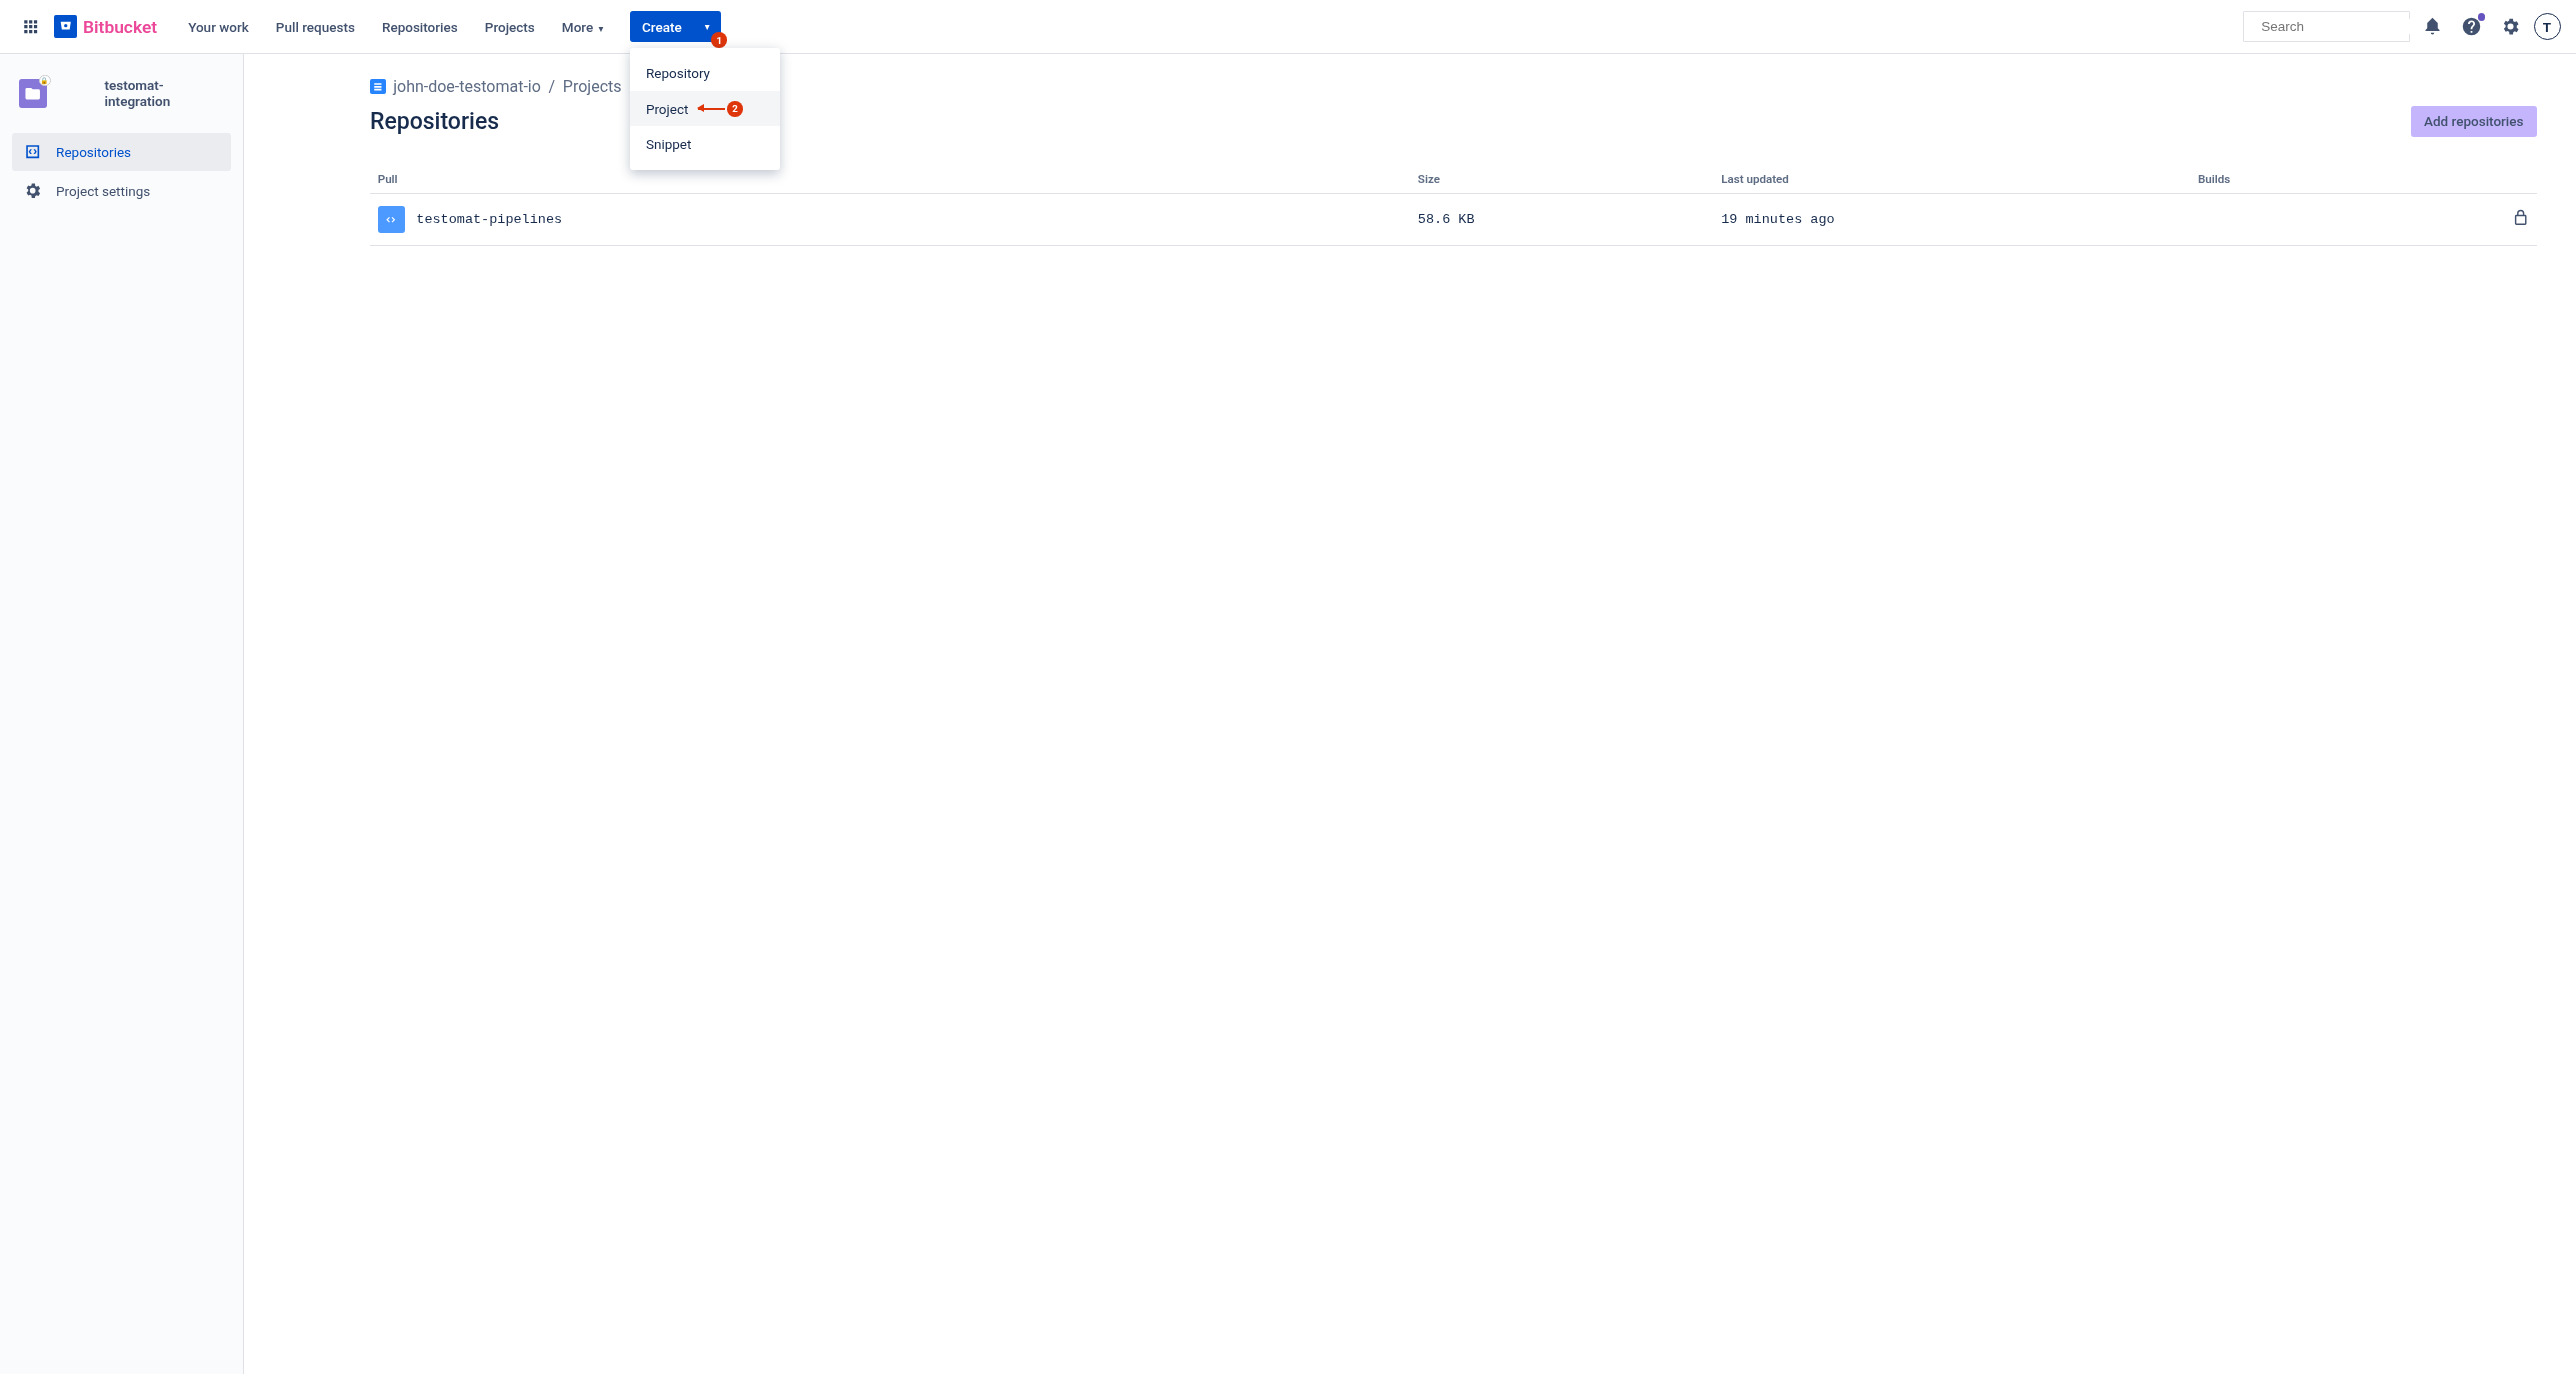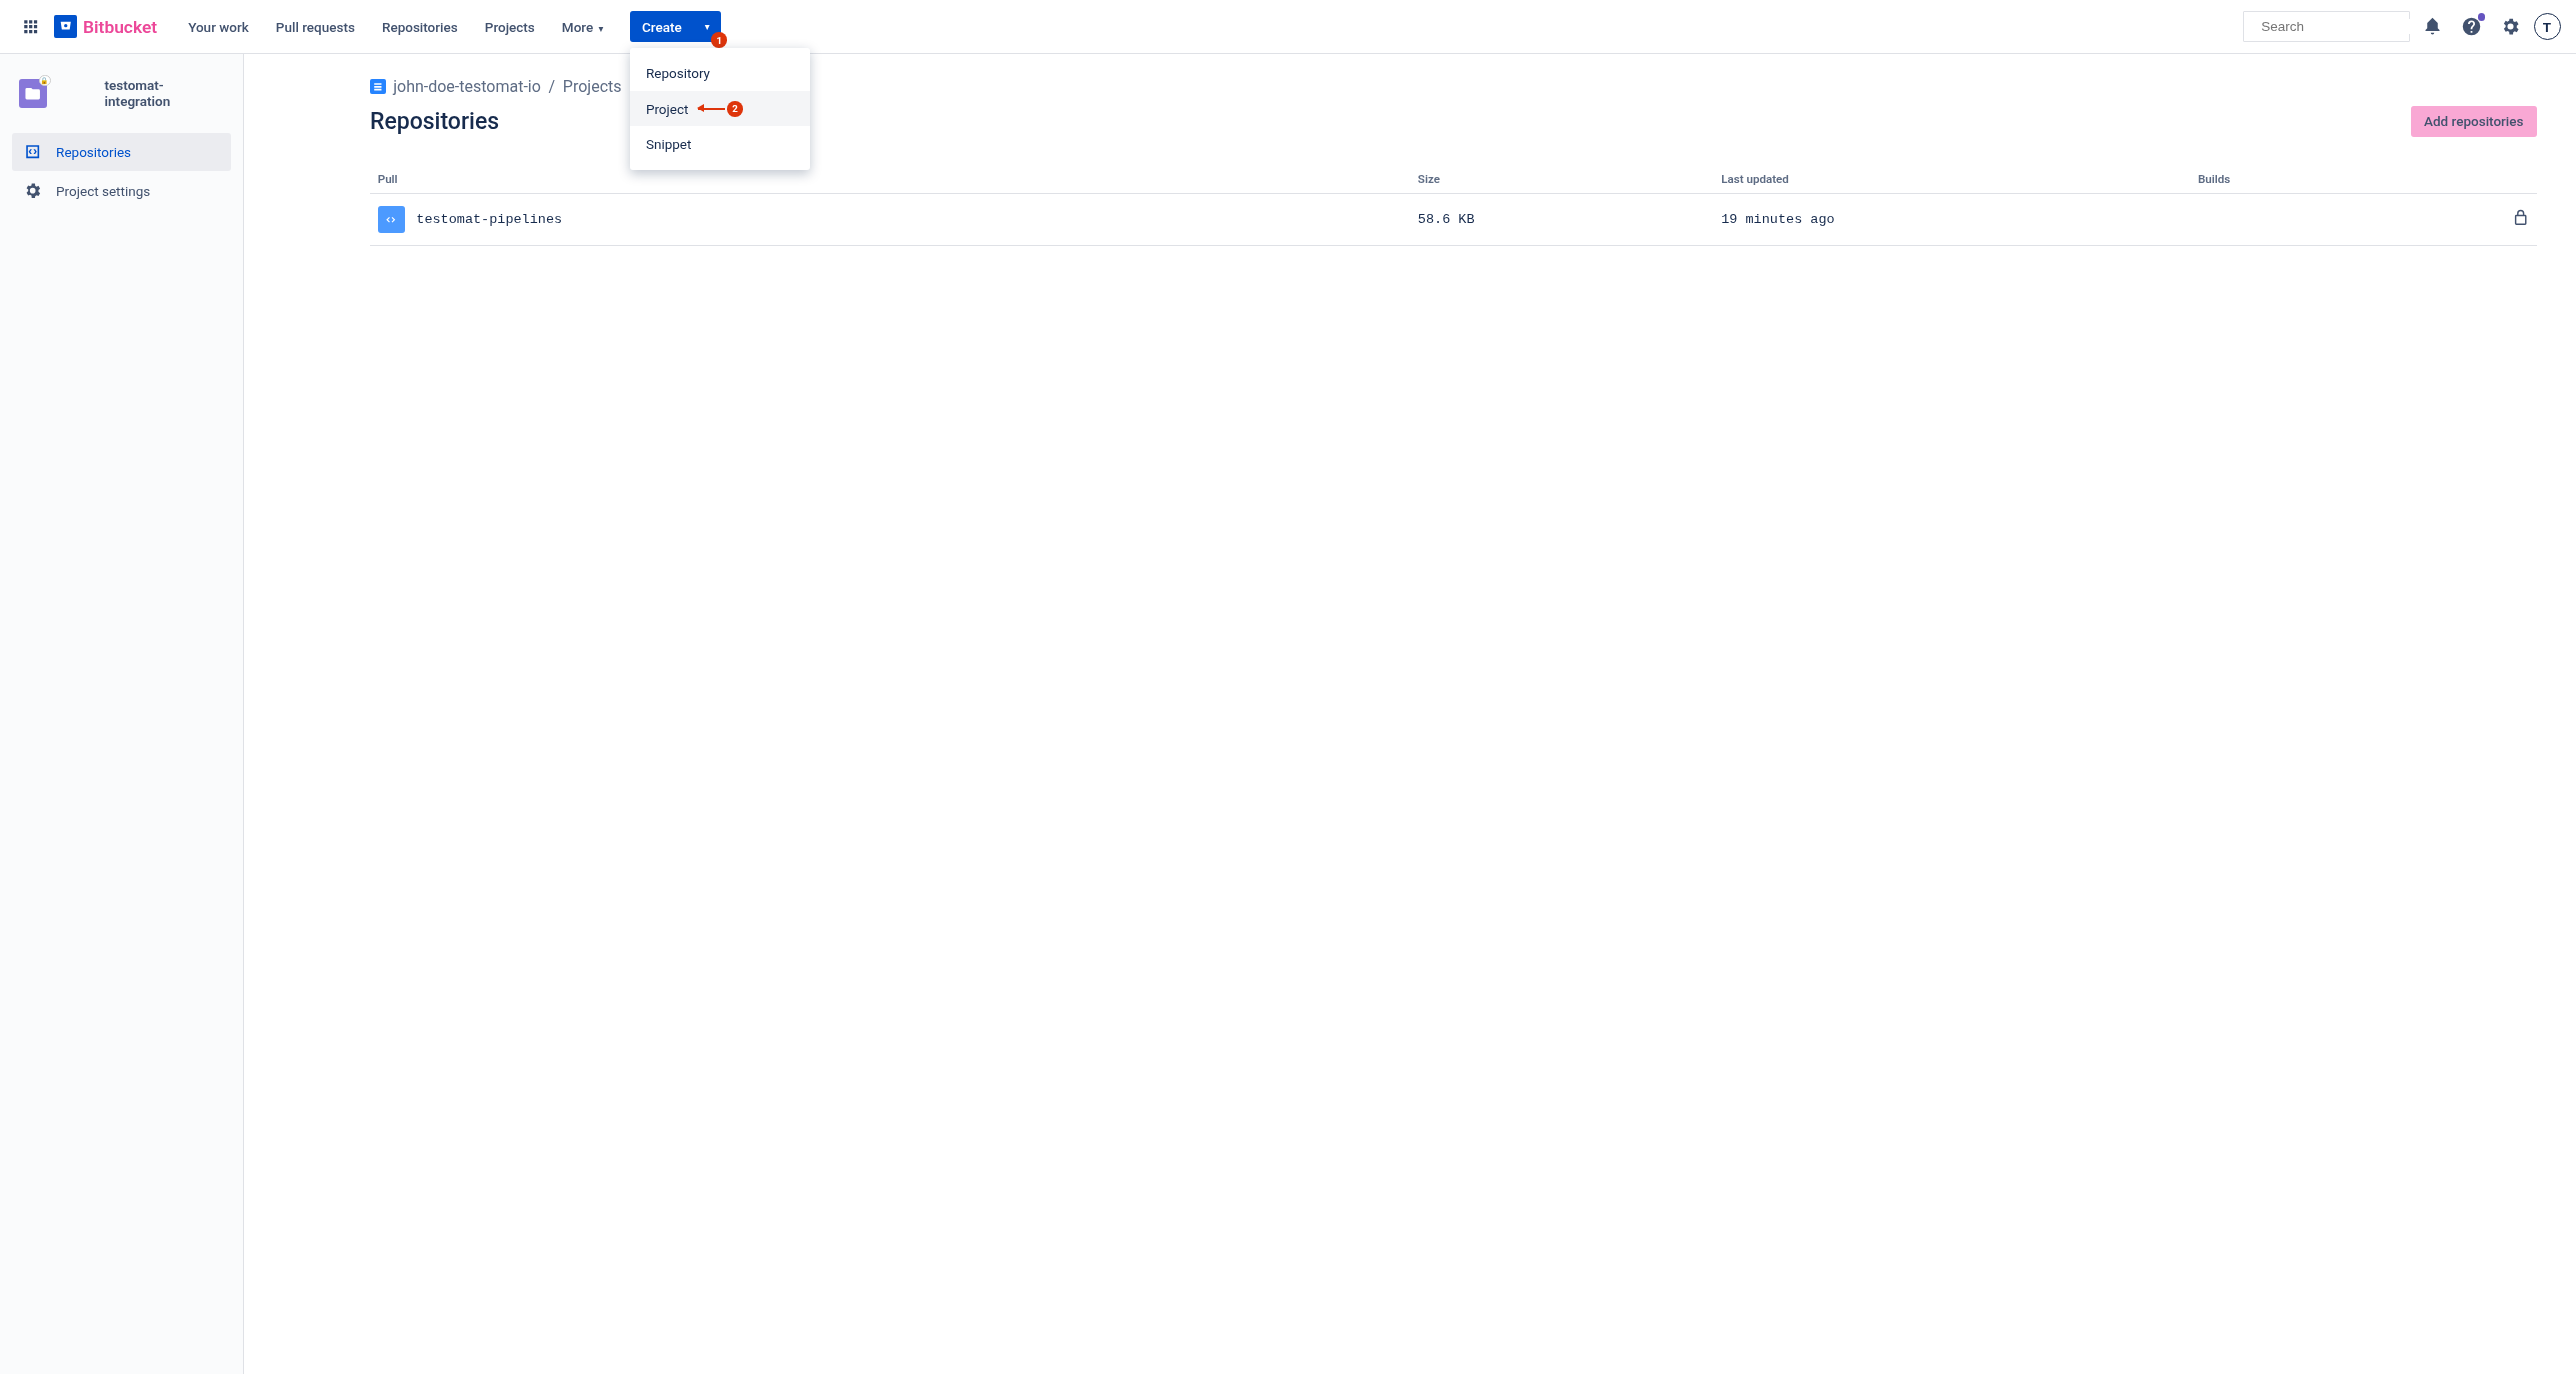--- a/index.html
+++ b/index.html
@@ -87,21 +87,21 @@
       font-weight: 700;
       display: flex;
       align-items: center;
       justify-content: center;
     }
     
     .create-menu {
       position: absolute;
       top: 37px;
       left: 0;
-      width: 180px;
+      width: 150px;
       background: #fff;
       box-shadow: 0 3.9px 11.6px rgba(9,30,66,.25);
       border-radius: 2.9px;
       padding: 7.7px 0;
       z-index: 100;
     }
     .create-menu-item {
       padding: 9.7px 15.5px;
       color: #172B4D;
       cursor: pointer;
@@ -289,21 +289,21 @@
       align-items: center;
       justify-content: space-between;
       margin-bottom: 27px;
     }
     .page-title {
       font-size: 23px;
       font-weight: 500;
       color: #172B4D;
     }
     .add-repo-btn {
-      background: #f9a8d4;
+      background: #c4b5fd;
       color: #42526E;
       padding: 7.7px 13.5px;
       border-radius: 2.9px;
       font-weight: 500;
       cursor: pointer;
       font-size: 13.5px;
     }
     
     table {
       width: 100%;

